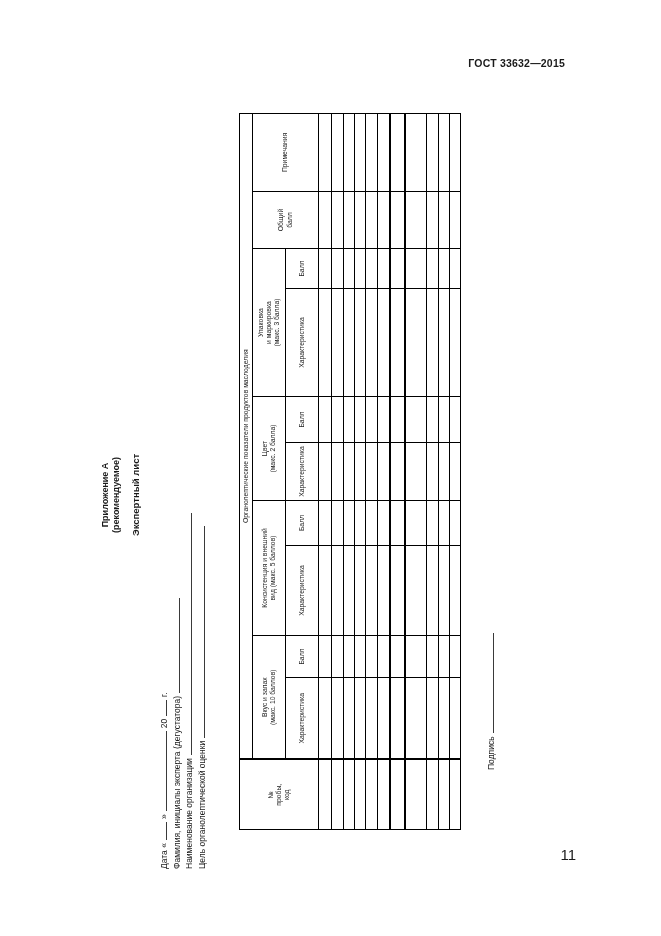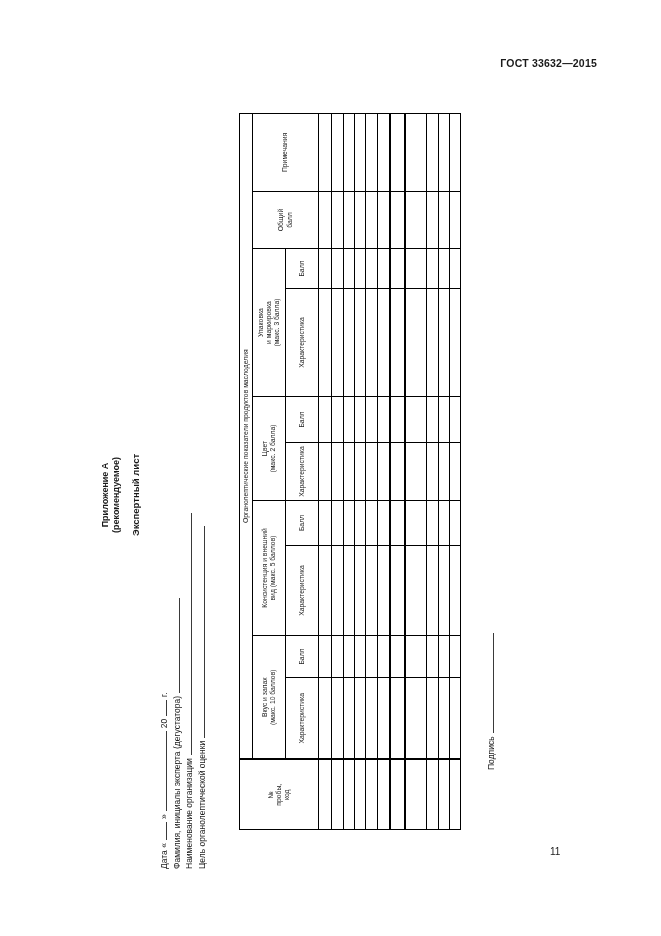--- a/index.html
+++ b/index.html
@@ -1,22 +1,22 @@
 <!DOCTYPE html>
 <html><head>
 <meta charset="utf-8">
 <style>
   html,body{margin:0;padding:0;}
   body{width:661px;height:936px;background:#ffffff;position:relative;overflow:hidden;
        font-family:"Liberation Sans", sans-serif;color:#1a1a1a;}
 
   
   .doc-header{position:absolute;top:57px;left:0;width:565px;text-align:right;
-              font-size:10.5px;font-weight:bold;letter-spacing:.2px;padding-left:32px;}
-  .page-number{position:absolute;top:846px;left:550px;width:26px;text-align:left;font-size:10px;}
+              font-size:10.5px;font-weight:bold;letter-spacing:.2px;}
+  .page-number{position:absolute;top:846px;left:550px;width:26px;text-align:right;font-size:15px;}
 
   
   .canvas{position:absolute;top:95px;left:100px;width:780px;height:405px;
           transform:rotate(-90deg) translateX(-780px);transform-origin:0 0;}
 
   .titles{position:absolute;top:0;left:0;width:760px;text-align:center;}
   .title-main{font-size:9px;font-weight:bold;line-height:11px;}
   .title-sub{font-size:9px;font-weight:bold;line-height:11px;}
   .title-sheet{font-size:9.5px;font-weight:bold;margin-top:8px;}
 

